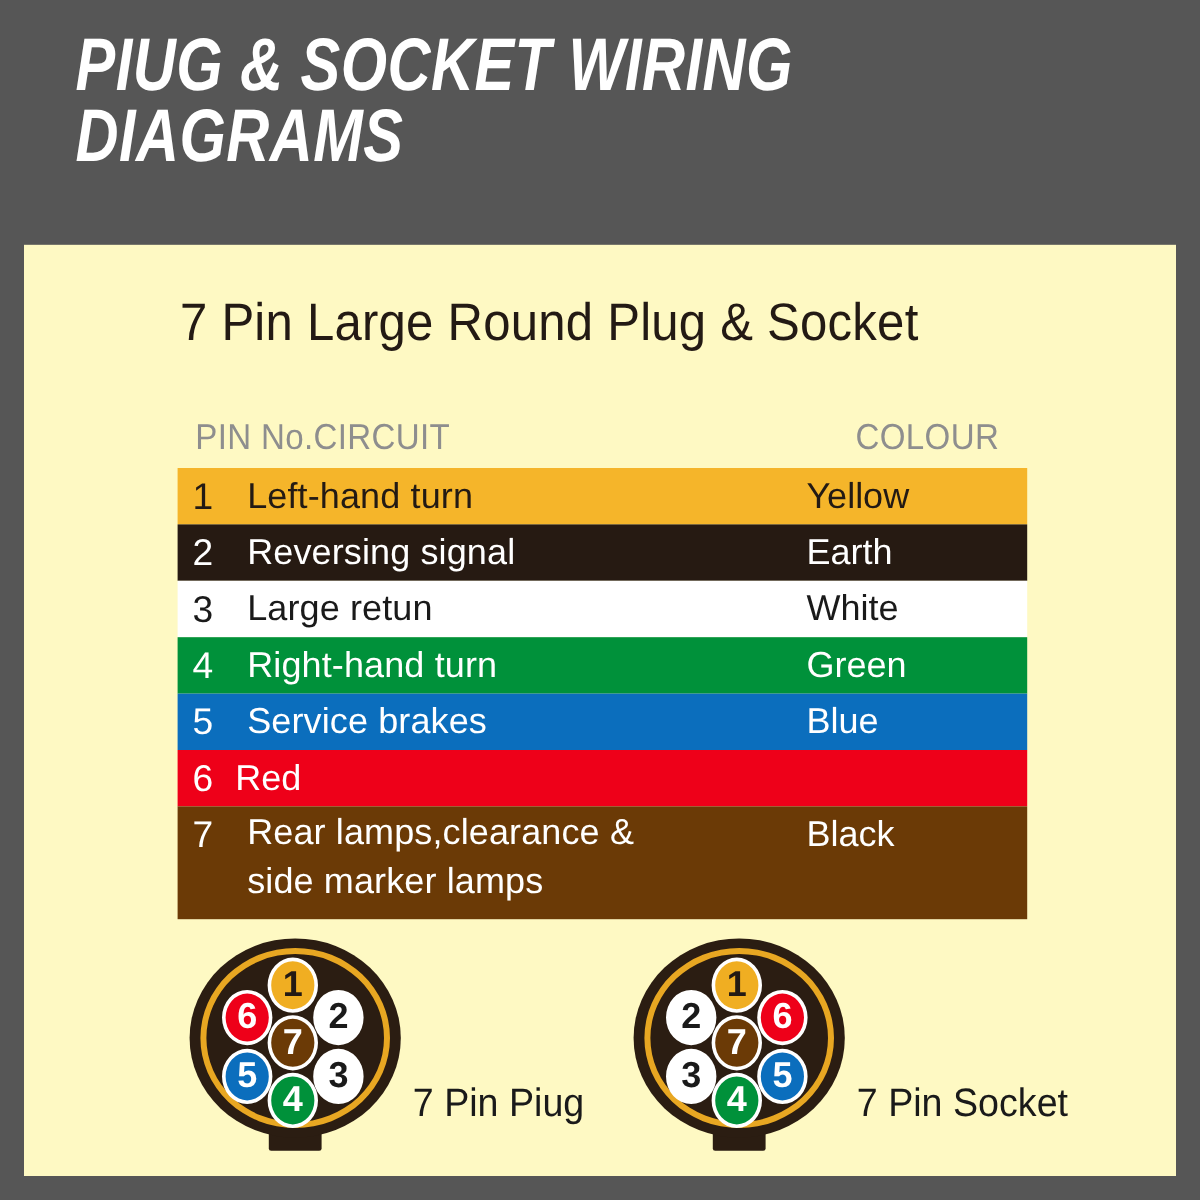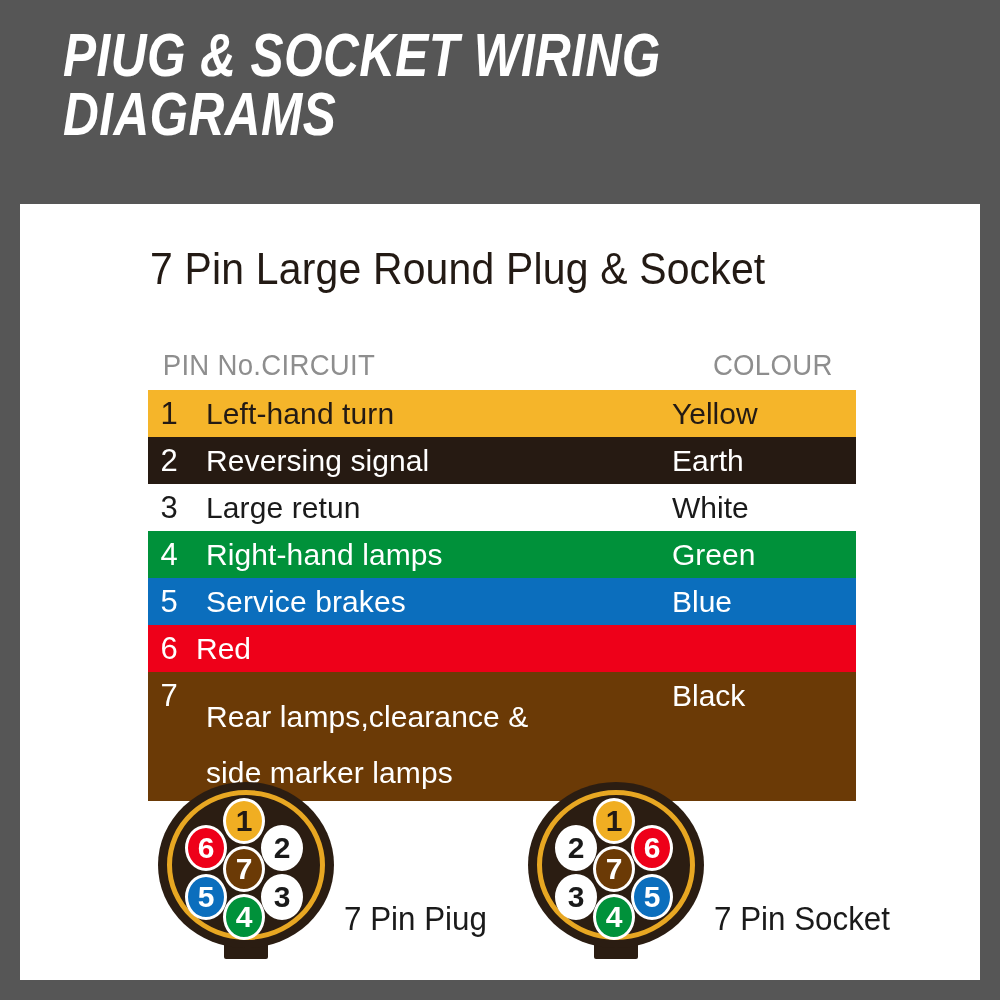--- a/index.html
+++ b/index.html
@@ -97,21 +97,21 @@
     padding-left:16px;
     white-space:pre-line;
     letter-spacing:0.1px;
   }
   .row .colour {
     flex:0 0 190px;
     padding-left:6px;
     white-space:nowrap;
   }
   .row.tall { min-height:94px; }
-  .row.tall .circuit { line-height:56px; padding-top:17px; }
+  .row.tall .circuit { line-height:41px; padding-top:1px; }
   .row.tall .pin,
   .row.tall .colour { line-height:47px; }
 
   
   #diagrams {
     position:absolute;
     left:0px; top:578px;
     width:960px; height:200px;
   }
   .connector-group { position:absolute; top:0; }
@@ -169,21 +169,21 @@
 </style>
 </head>
 <body>
 
 <div id="page" style="background: rgb(86, 86, 86);">
 
   <div id="title-banner">
     <div id="title-text" style="color: rgb(255, 255, 255);">PIUG &amp; SOCKET WIRING DIAGRAMS</div>
   </div>
 
-  <div id="card" style="background: #ffffff;">
+  <div id="card" style="background: #fef9c3;">
 
     <div id="subtitle">7 Pin Large Round Plug &amp; Socket</div>
 
     <div id="table">
       <div class="thead" style="color: rgb(142, 142, 142);">
         <span class="th-left">PIN No.CIRCUIT</span>
         <span class="th-right">COLOUR</span>
       </div>
       <div id="table-body">
           <div class="row" style="background: rgb(245, 181, 42); color: rgb(35, 26, 20);">
@@ -196,21 +196,21 @@
             <div class="circuit">Reversing signal</div>
             <div class="colour">Earth</div>
           </div>
           <div class="row" style="background: rgb(255, 255, 255); color: rgb(26, 26, 26);">
             <div class="pin">3</div>
             <div class="circuit">Large retun</div>
             <div class="colour">White</div>
           </div>
           <div class="row" style="background: rgb(0, 145, 58); color: rgb(255, 255, 255);">
             <div class="pin">4</div>
-            <div class="circuit">Right-hand lamps</div>
+            <div class="circuit">Right-hand turn</div>
             <div class="colour">Green</div>
           </div>
           <div class="row" style="background: rgb(11, 110, 189); color: rgb(255, 255, 255);">
             <div class="pin">5</div>
             <div class="circuit">Service brakes</div>
             <div class="colour">Blue</div>
           </div>
           <div class="row" style="background: rgb(238, 0, 25); color: rgb(255, 255, 255);">
             <div class="pin">6</div>
             <div class="colour">Red</div>

